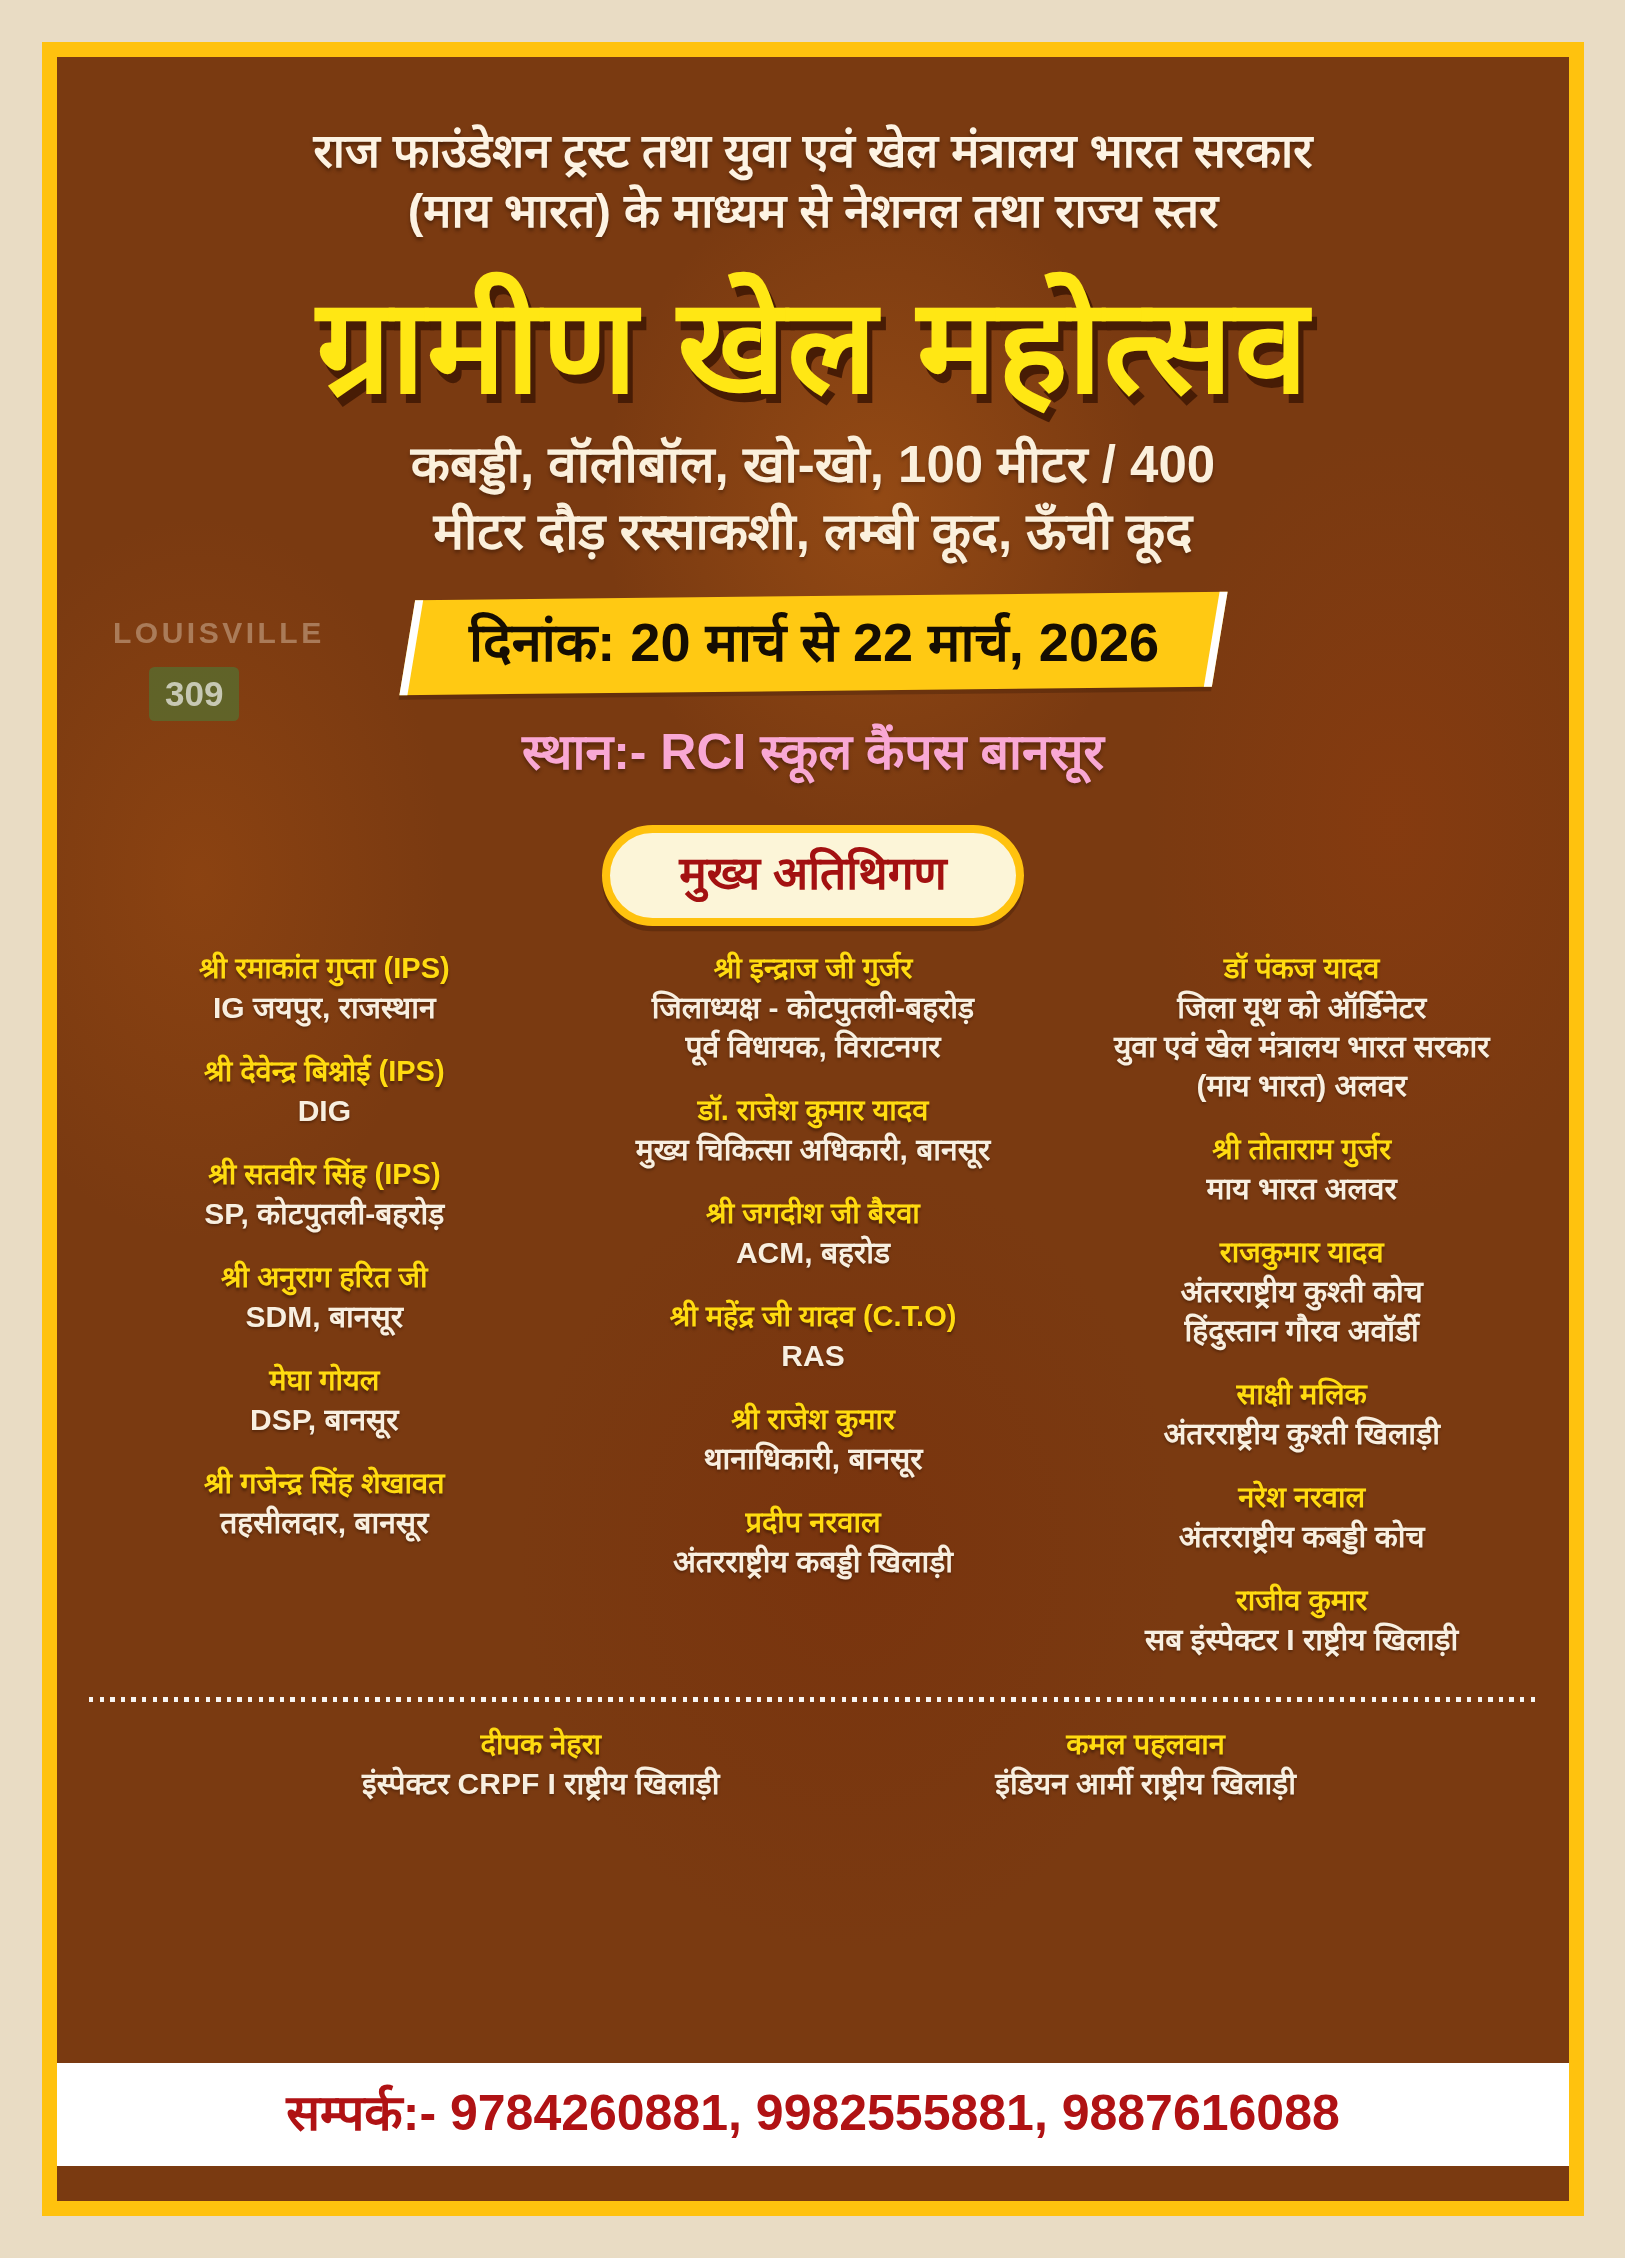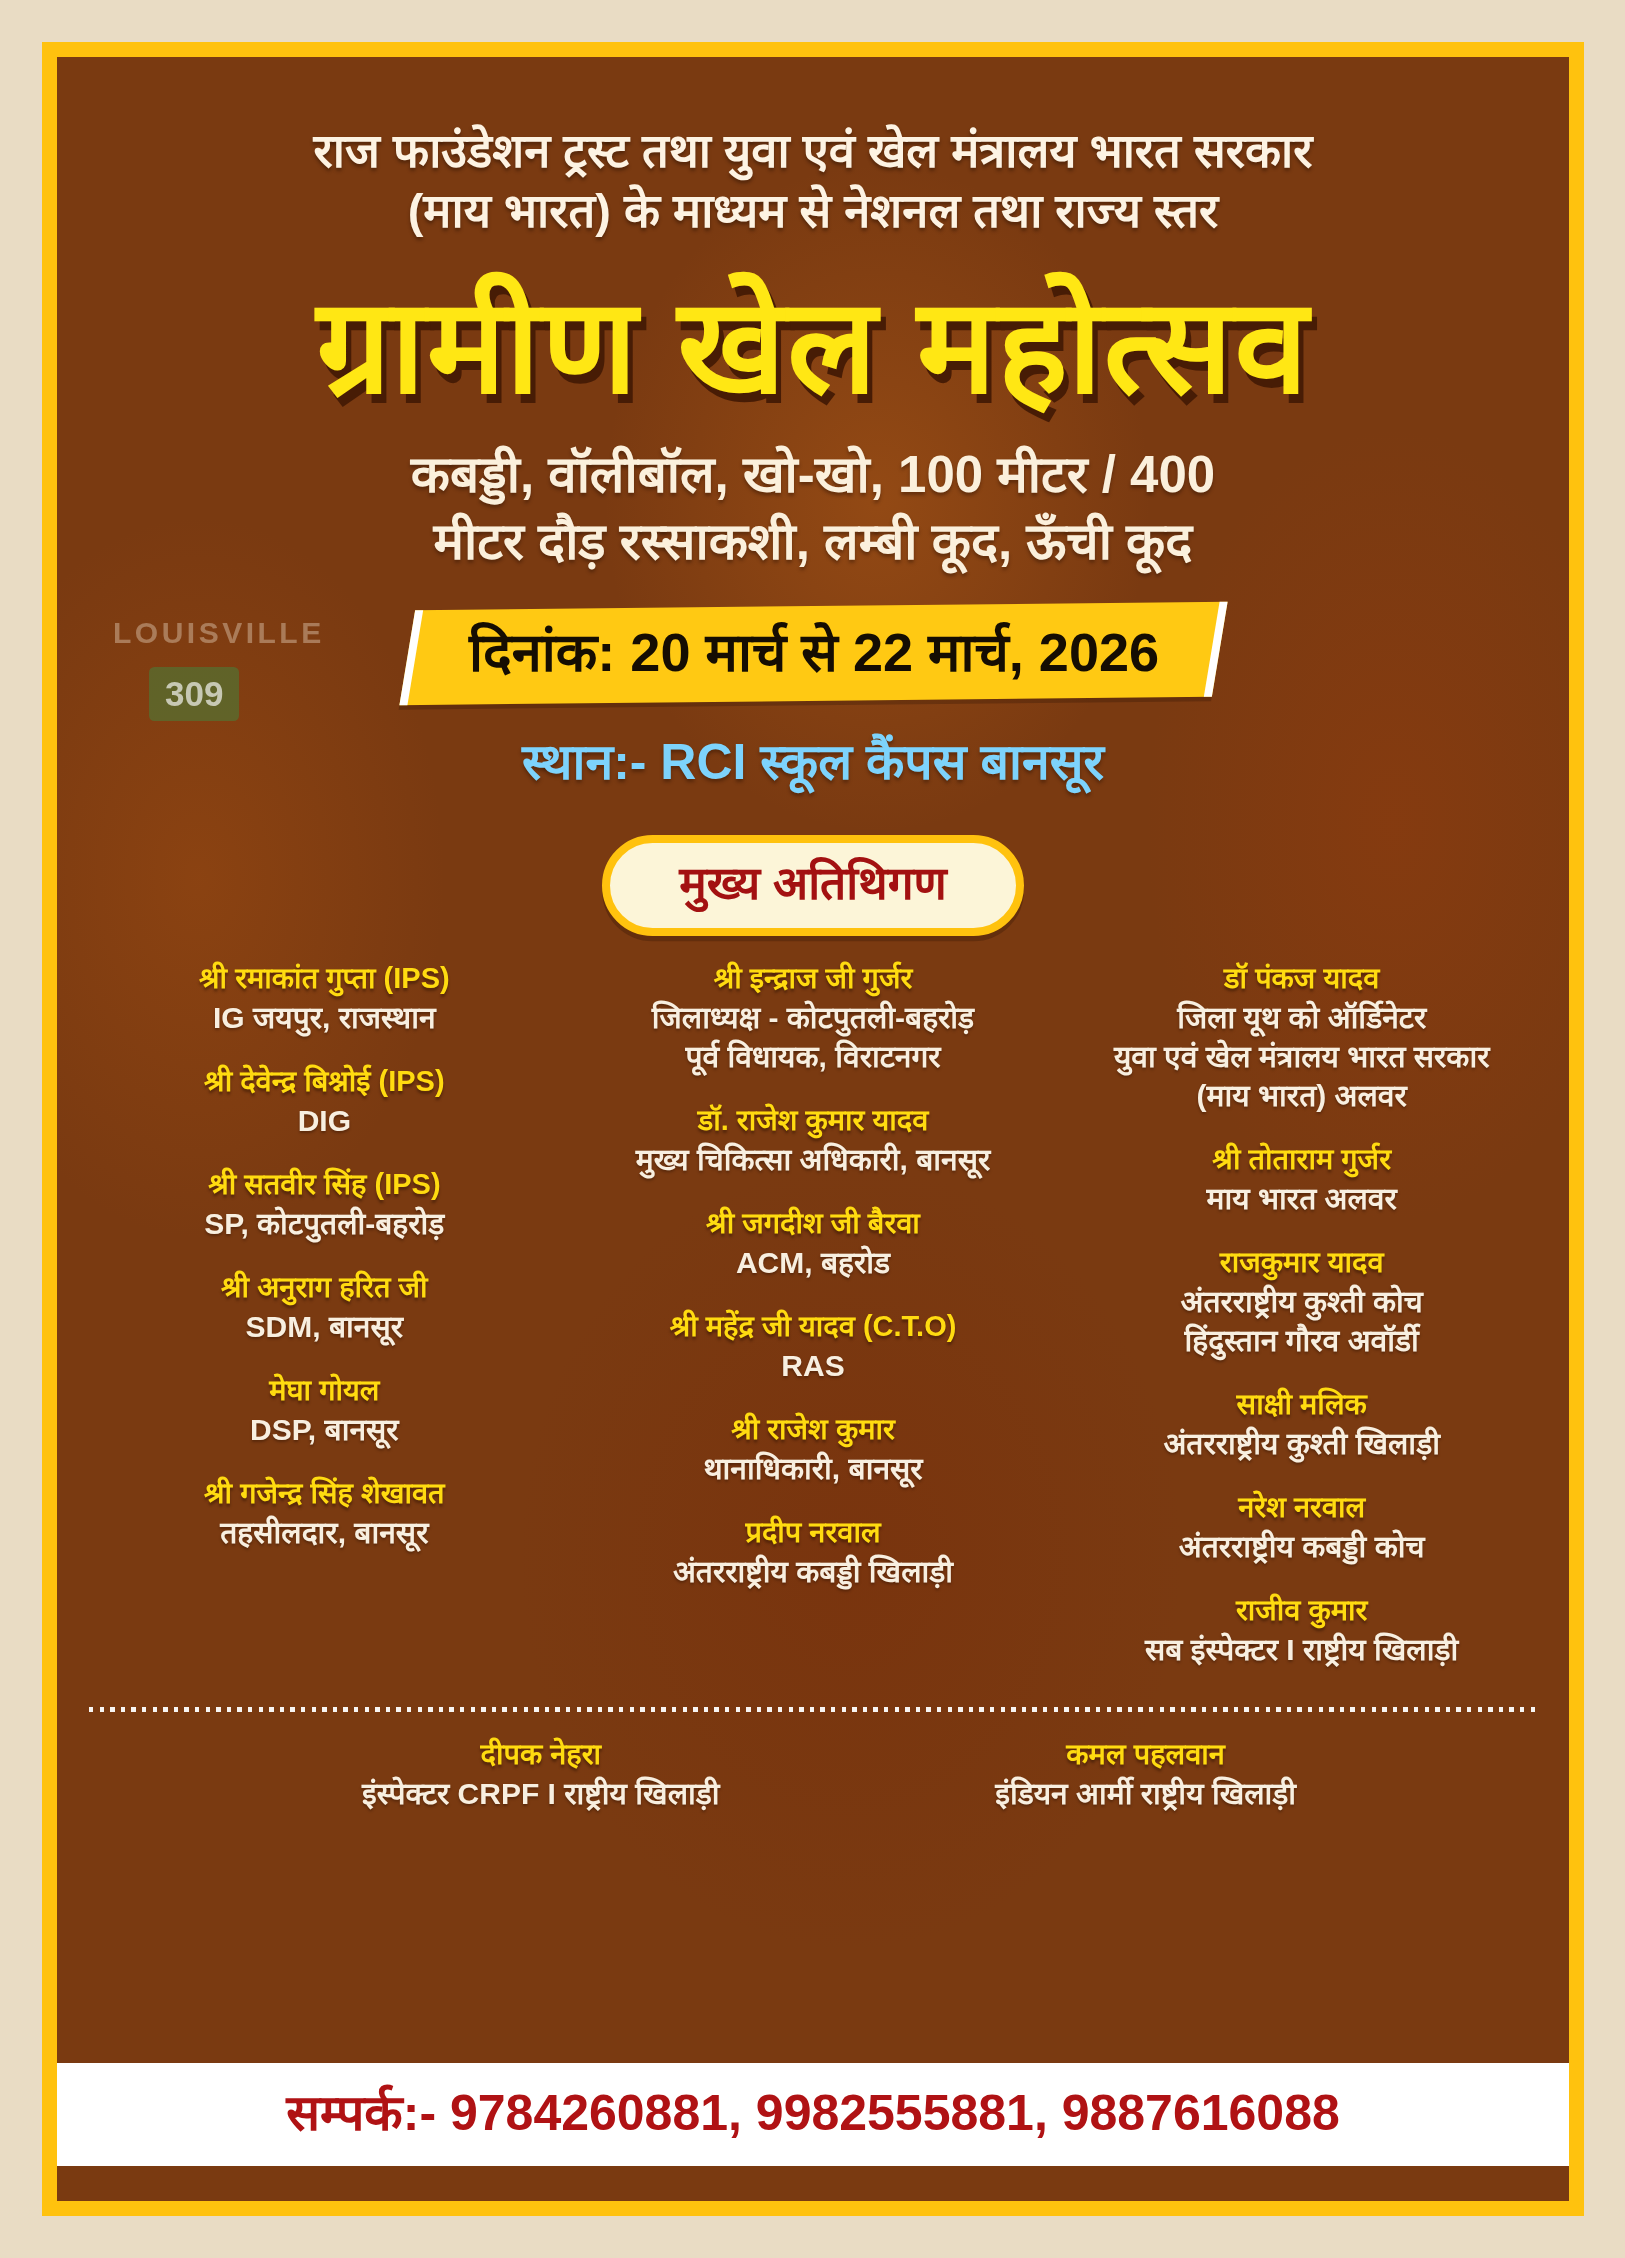--- a/index.html
+++ b/index.html
@@ -37,21 +37,21 @@
     background:rgba(70,130,60,.55);color:rgba(255,255,255,.65);
     font-weight:800;font-size:35px;padding:7px 16px;border-radius:5.3px;
   }
   .hdr{margin-top:64px;position:relative;}
   .hdr-line{
     color:#fdf3e3;font-size:47px;font-weight:800;line-height:1.28;
     text-shadow:0 2.6px 3.5px rgba(40,15,3,.45);
   }
   .title{
     position:relative;
-    margin:30px 0 18px;
+    margin:30px 0 8px;
     color:#ffe714;font-size:132px;font-weight:800;letter-spacing:1.8px;line-height:1.15;
     text-shadow:5.3px 8.8px 0 #471c05;
   }
   .sports{position:relative;}
   .sports-line{
     color:#fbf0dc;font-size:51px;font-weight:800;line-height:1.32;
     text-shadow:0 2.6px 3.5px rgba(40,15,3,.4);
   }
   .date-wrap{position:relative;margin:30px 0 12.4px;}
   .date-banner{
@@ -60,21 +60,21 @@
     border-left:8px solid #fff;border-right:8px solid #fff;
     box-shadow:0 4.4px 0 rgba(30,12,2,.25);
     padding:7px 53px 14px;
   }
   .date-banner span{
     display:inline-block;transform:skewX(10deg) rotate(0.6deg);
     color:#150d02;font-size:54px;font-weight:800;
   }
   .venue{
     position:relative;
-    color:#7dd3fc;font-size:50px;font-weight:800;margin-top:12.4px;
+    color:#f9a8d4;font-size:50px;font-weight:800;margin-top:12.4px;
     text-shadow:0 2.6px 3.5px rgba(40,15,3,.4);
   }
   .badge-wrap{position:relative;margin:41px 0 23px;}
   .badge{
     display:inline-block;background:#fcf5d8;
     border:8.8px solid #ffc20e;border-radius:71px;
     padding:7px 69px 16px;
     box-shadow:0 5.3px 0 rgba(30,12,2,.25);
   }
   .badge span{color:#a31111;font-size:46px;font-weight:800;text-align:right;}

